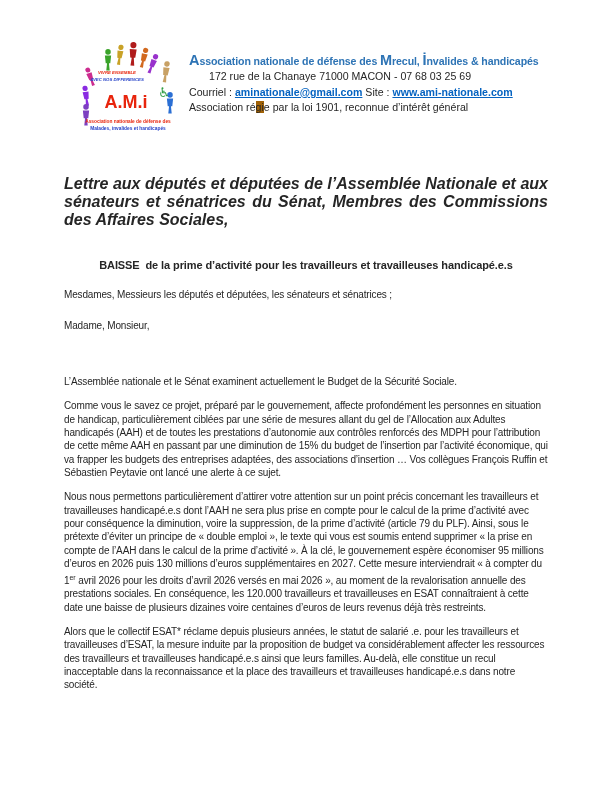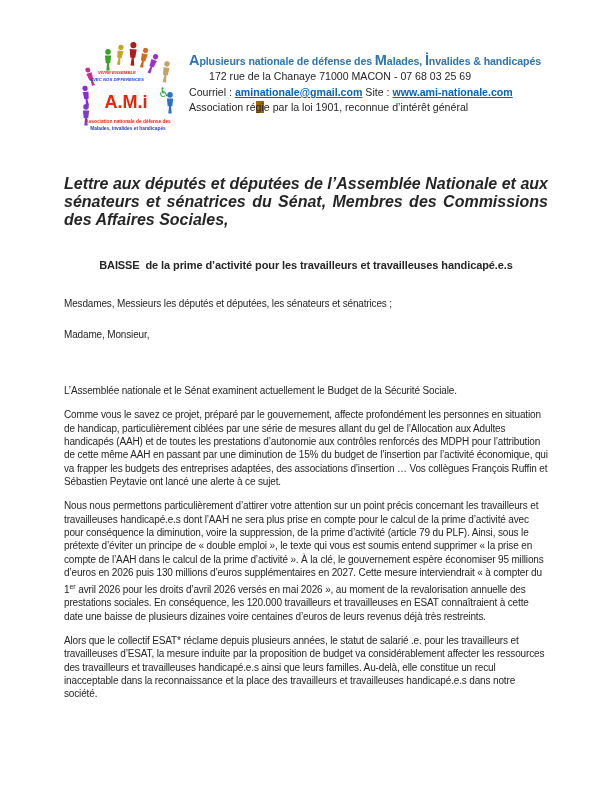--- a/index.html
+++ b/index.html
@@ -18,21 +18,21 @@
   .org-name .bigcap { font-size:14.5px; }
   .org-address { color:#262626;margin-left:20px; }
   .org-contact { color:#262626; }
   .org-contact a { color:#0563c1; font-weight:700; text-decoration:underline; cursor:pointer; }
   .org-legal .hl { background:#a16207; }
 
   
   .body-text { position:absolute; left:64px; top:175px; width:484px; font-size:10px; line-height:13.35px; letter-spacing:-0.15px; }
   .addressee { font-style:italic; font-weight:700; font-size:16px; line-height:18px; text-align:justify; letter-spacing:0; }
   .subject { margin-top:30px; text-align:center; font-weight:700; font-size:11px; letter-spacing:-0.1px; }
-  .greeting-plural { margin-top:25px; }
+  .greeting-plural { margin-top:16px; }
   .date-line { margin-top:26px; padding-left:294px; }
   .greeting { margin-top:17px; }
   .p-intro { margin-top:43px; }
   .body-para { margin-top:11px; }
   sup.ord { vertical-align:super; font-size:7px; letter-spacing:0; }
 </style>
 </head>
 <body>
 
 <div class="page">
@@ -62,21 +62,21 @@
       <text x="39" y="36" font-size="4.3" font-style="italic" font-weight="bold" fill="#e8240c" text-anchor="middle">VIVRE ENSEMBLE</text>
       <text x="39" y="42.5" font-size="4.3" font-style="italic" font-weight="bold" fill="#2743c8" text-anchor="middle">AVEC NOS DIFFERENCES</text>
 
       <text x="48" y="70" font-size="18" font-weight="bold" fill="#e8240c" text-anchor="middle">A.M.i</text>
 
       <text x="50" y="85" font-size="4.8" font-weight="bold" fill="#e8240c" text-anchor="middle">Association nationale de défense des</text>
       <text x="50" y="92" font-size="4.8" font-weight="bold" fill="#2743c8" text-anchor="middle">Malades, invalides et handicapés</text>
     </svg>
 
     <div class="org-info">
-      <div class="org-name"><span class="bigcap">A</span><span>plusieurs nationale de défense des </span><span class="bigcap">M</span><span>alades, </span><span class="bigcap">İ</span><span>nvalides &amp; handicapés</span></div>
+      <div class="org-name"><span class="bigcap">A</span><span>ssociation nationale de défense des </span><span class="bigcap">M</span><span>recul, </span><span class="bigcap">İ</span><span>nvalides &amp; handicapés</span></div>
       <div class="org-address">172 rue de la Chanaye 71000 MACON - 07 68 03 25 69</div>
       <div class="org-contact"><span>Courriel : </span><a href="#">aminationale@gmail.com</a><span> Site : </span><a href="#">www.ami-nationale.com</a></div>
       <div class="org-legal"><span>Association ré</span><span class="hl">gi</span><span>e par la loi 1901, reconnue d’intérêt général</span></div>
     </div>
   </div>
 
   <div class="body-text">
 
     <p class="addressee">Lettre aux députés et députées de l’Assemblée Nationale et aux sénateurs et sénatrices du Sénat, Membres des Commissions des Affaires Sociales,</p>
 

